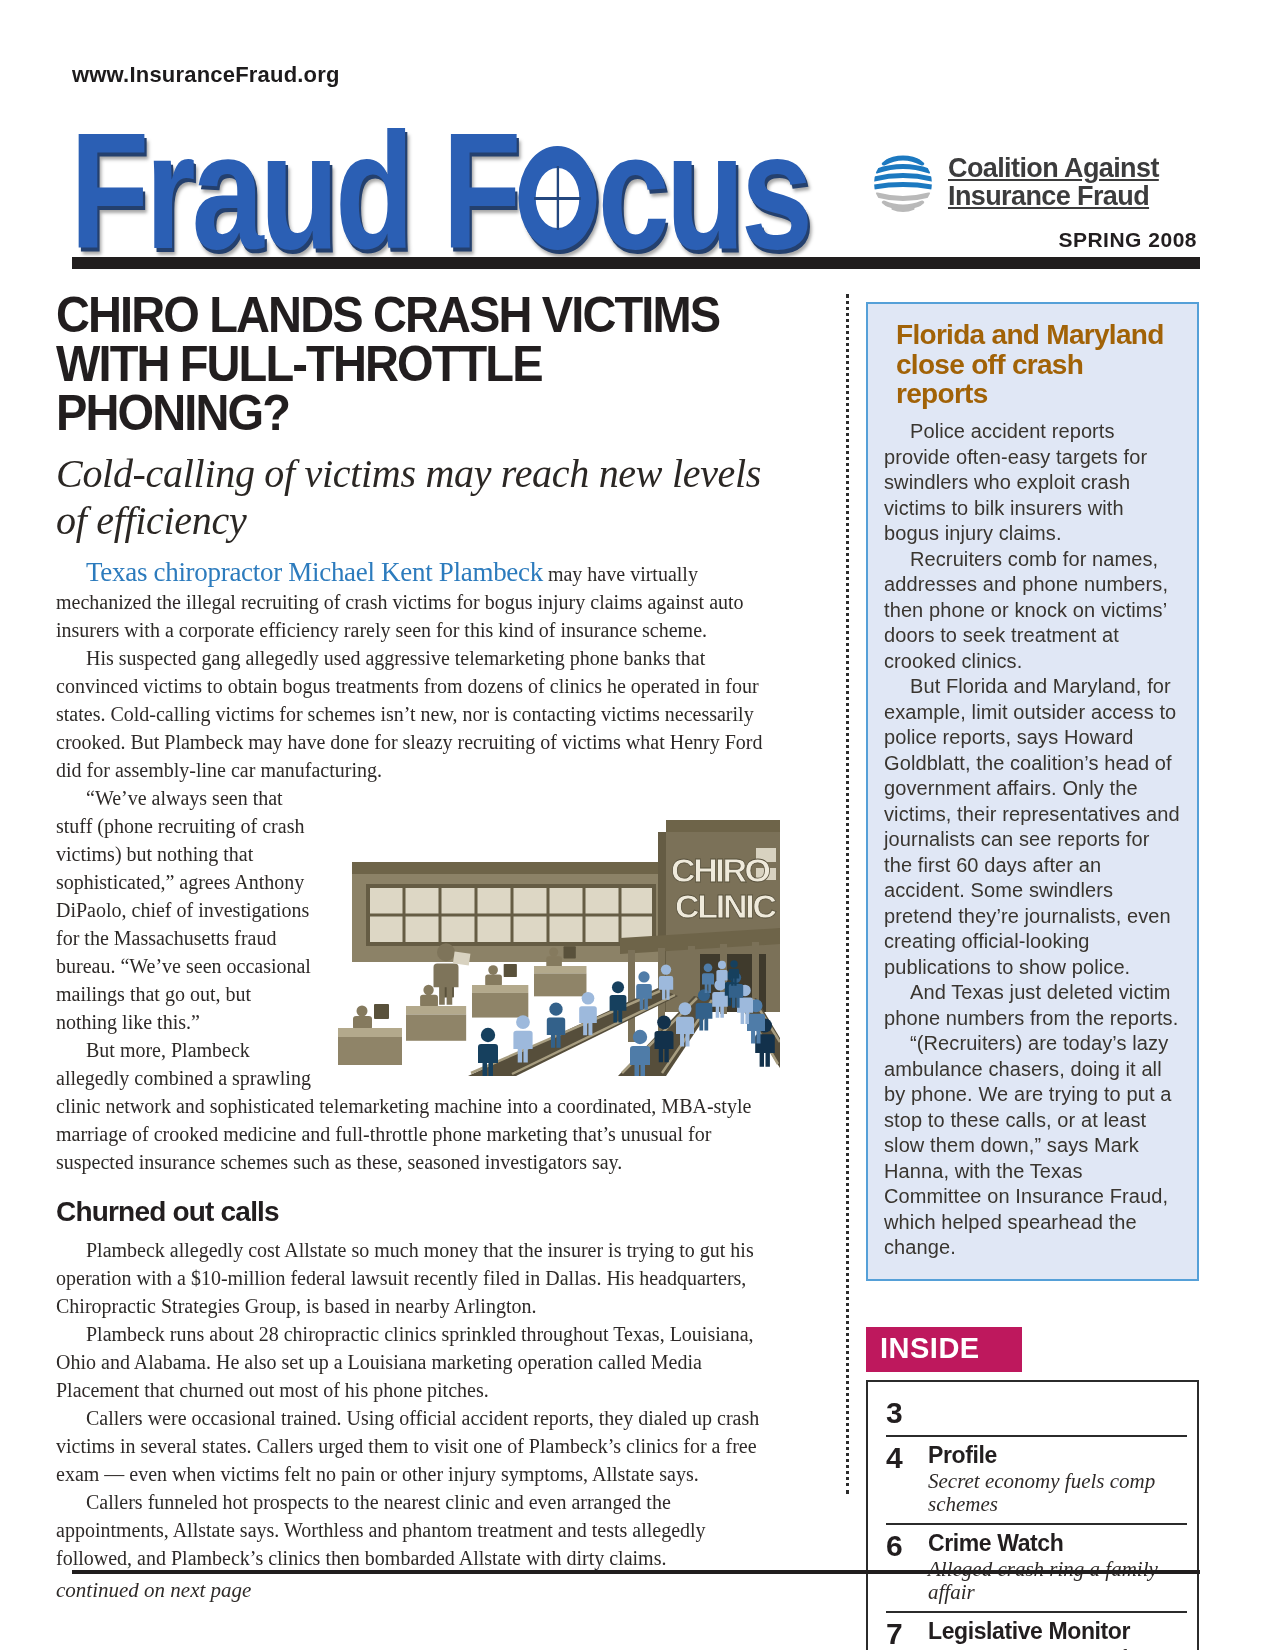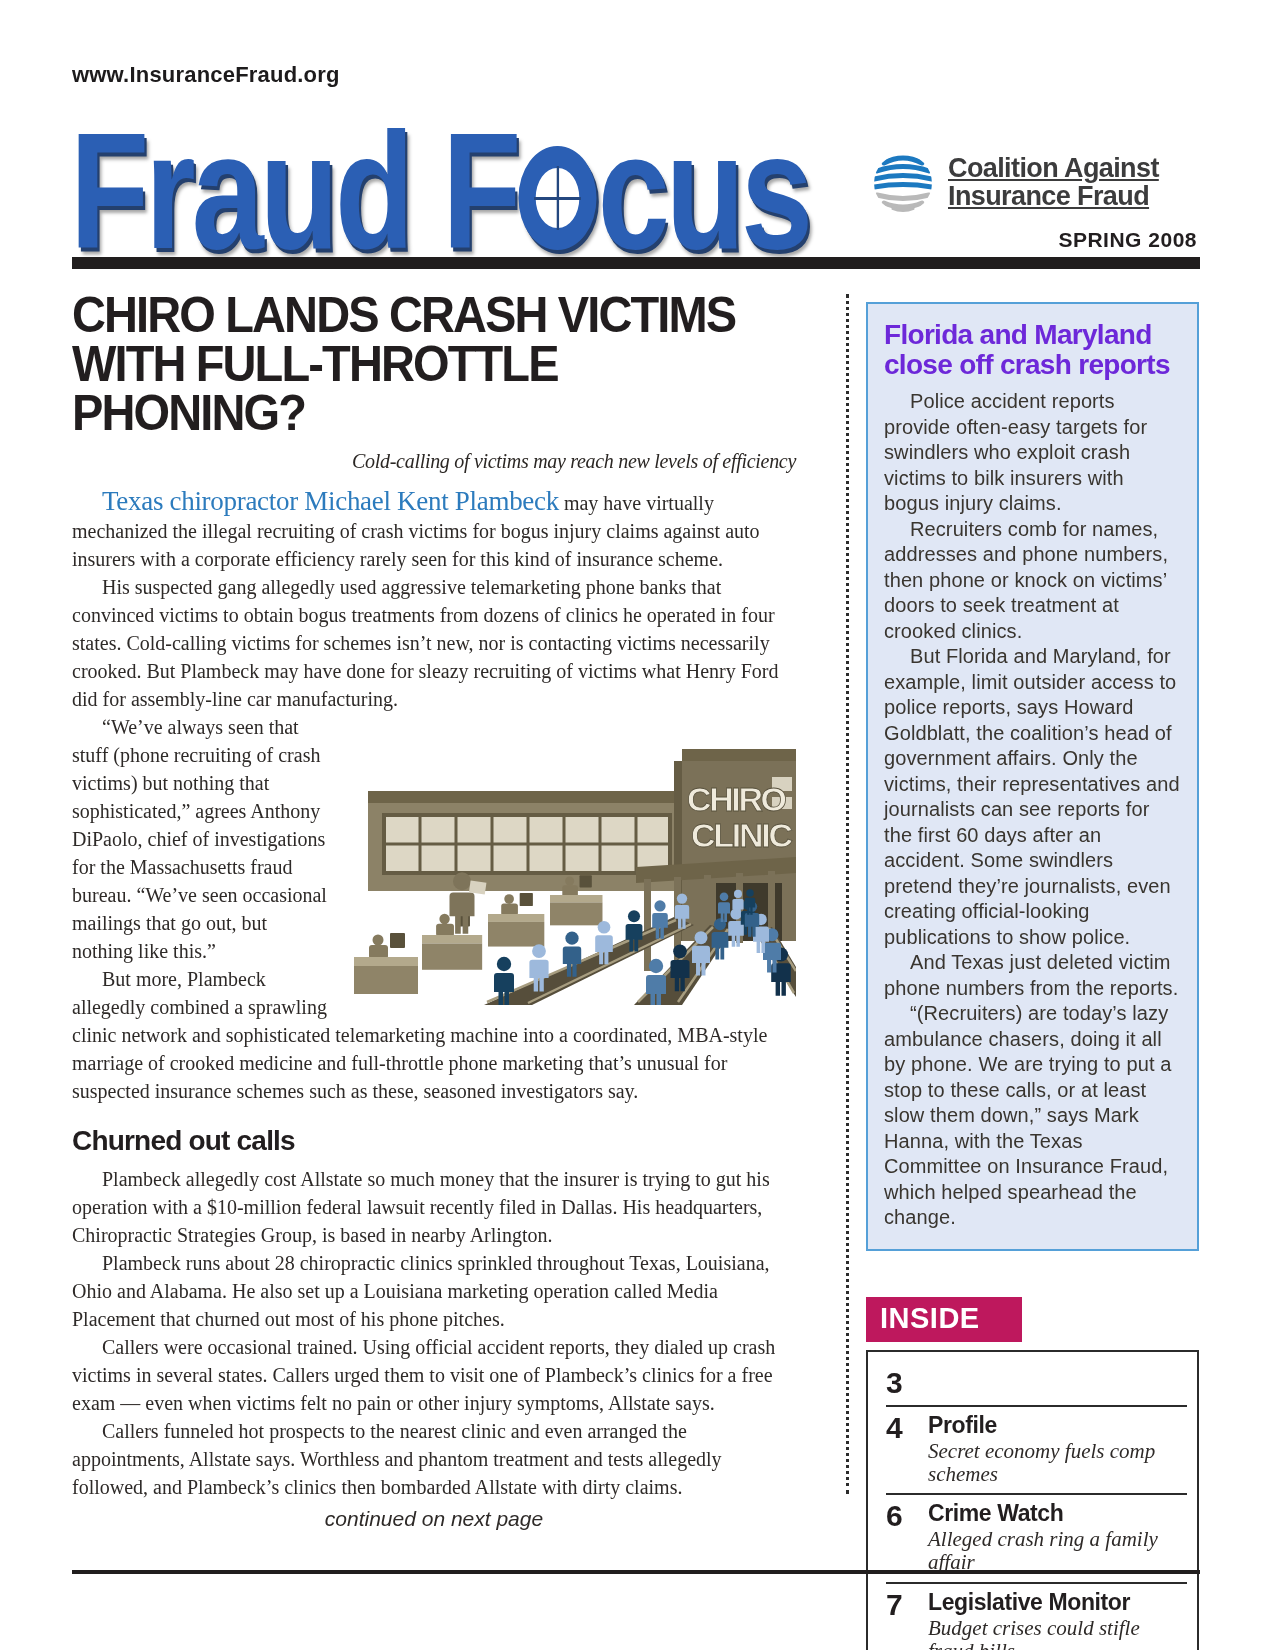--- a/index.html
+++ b/index.html
@@ -15,34 +15,34 @@
   .logo-o::before { content:""; position:absolute; left:-2px; right:-2px; top:50%; height:3px; margin-top:-1px; background:#24477f; }
   .logo-o::after  { content:""; position:absolute; top:-2px; bottom:-2px; left:50%; width:3px; margin-left:-1px; background:#24477f; }
   .brand { position:absolute; left:872px; top:152px; display:flex; align-items:center; gap:14px; }
   .brand-name { font-size:27px; font-weight:bold; line-height:1.02; color:#3c3c3d; letter-spacing:-0.6px;text-decoration:underline; }
   .issue { position:absolute; right:78px; top:228px; font-size:21px; font-weight:bold; letter-spacing:0.5px; color:#221e1f; }
   .black-bar { position:absolute; left:72px; top:257px; width:1128px; height:12px; background:#211e1e; }
   .bottom-rule { position:absolute; left:72px; top:1570px; width:1128px; height:4px; background:#211e1e; }
   .dotted-divider { position:absolute; left:846px; top:294px; height:1200px; width:0; border-left:3px dotted #2b2b2b; }
 
   
-  .main-col { position:absolute; left:72px; top:285px; width:724px; }
+  .main-col { position:absolute; left:56px; top:285px; width:724px; }
   .headline { font-size:50px; font-weight:bold; line-height:0.98; letter-spacing:-2px; color:#221e1f; transform:scaleX(0.94); transform-origin:left top; margin-top:6px; }
-  .subhead { font-family:"Liberation Serif", serif; font-style:italic; font-size:20px; color:#2b2724; margin:12px 0 14px; letter-spacing:-0.3px;text-align:right; }
+  .subhead { font-family:"Liberation Serif", serif; font-style:italic; font-size:40px; color:#2b2724; margin:12px 0 14px; letter-spacing:-0.3px; }
   .body-p { font-family:"Liberation Serif", serif; font-size:20px; line-height:28px; text-indent:30px; color:#2e2a28; }
   .lead-in { color:#2c7bbd; font-size:27px; letter-spacing:-0.3px; }
   .illo { float:right; width:452px; height:290px; margin:2px 0 8px 16px; }
   .illo svg { width:100%; height:100%; display:block; }
   .sec-head { font-size:28px; font-weight:bold; letter-spacing:-0.8px; color:#221e1f; margin:20px 0 8px; clear:none; }
-  .continued { font-family:Liberation Sans, sans-serif; font-style:italic; font-size:21px; text-align:center; margin-top:6px; color:#2e2a28; }
+  .continued { font-family:Liberation Serif, serif; font-style:italic; font-size:21px; text-align:left; margin-top:6px; color:#2e2a28; }
 
   
   .side-col { position:absolute; left:866px; top:302px; width:333px; }
   .side-box { background:#e0e7f5; border:2px solid #55a0d8; padding:16px 16px 18px 16px; }
-  .side-box h3 { font-size:28px; font-weight:bold; line-height:1.06; letter-spacing:-0.7px; color:#6d28d9; margin-bottom:10px; }
+  .side-box h3 { font-size:28px; font-weight:bold; line-height:1.06; letter-spacing:-0.7px; color:#a16207; margin-bottom:10px;margin-left:12px; }
   .side-box p { font-size:20px; line-height:25.5px; text-indent:26px; color:#39352f; letter-spacing:0.1px; }
   .inside-label { display:inline-block; margin-top:46px; background:#be185d; color:#ffffff; font-weight:bold; font-size:29px; letter-spacing:0.5px; padding:5px 42px 7px 14px; }
   .toc { border:2px solid #2b2b2b; margin-top:8px; padding:10px 10px 6px 18px; background:#fff; }
   .toc-item { display:flex; gap:14px; padding:6px 0 7px; }
   .toc-item + .toc-item { border-top:2px solid #2b2b2b; }
   .toc-num { font-size:30px; font-weight:bold; color:#221e1f; line-height:1; width:28px; flex:none; }
   .toc-title { font-size:23px; font-weight:bold; letter-spacing:-0.4px; color:#221e1f; line-height:1.05; }
   .toc-sub { font-family:"Liberation Serif", serif; font-style:italic; font-size:21px; color:#2e2a28; line-height:1.1; margin-top:3px; }
 </style>
 </head>

